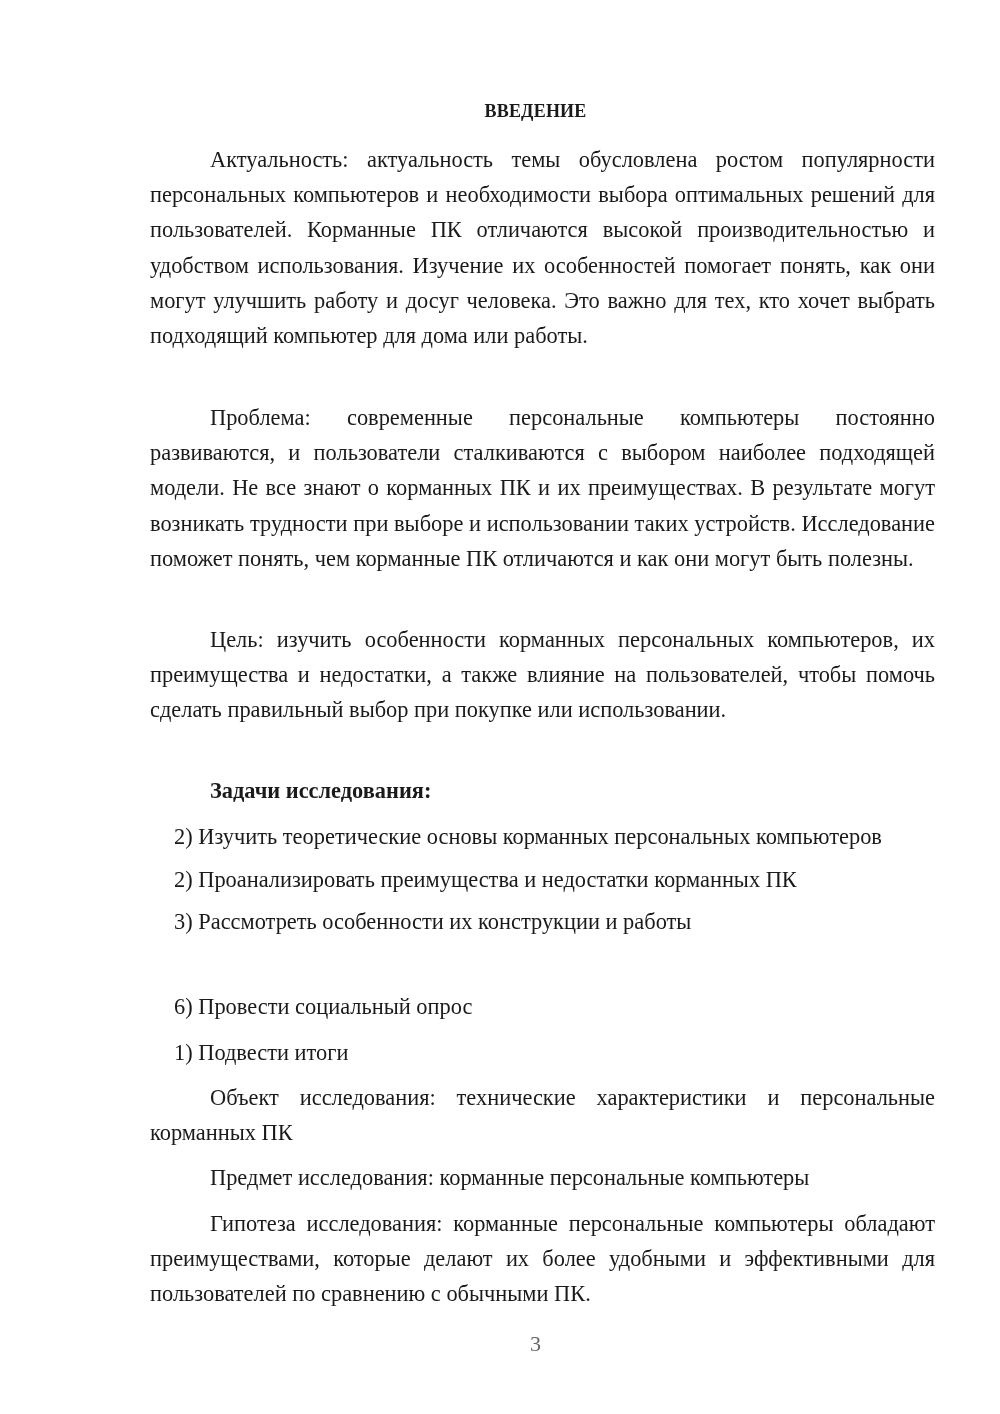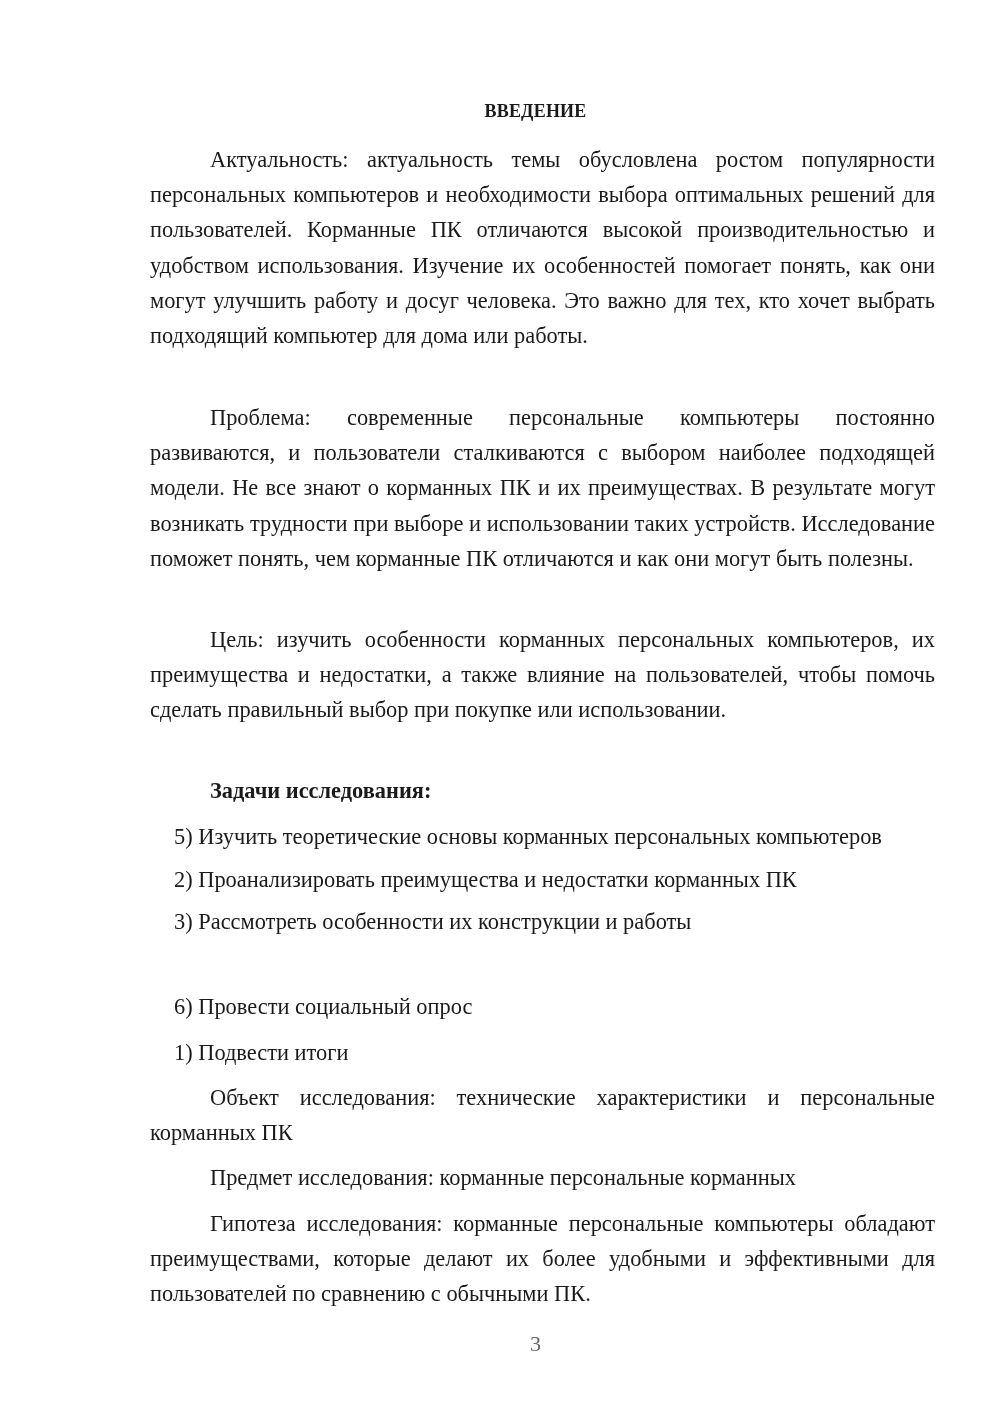--- a/index.html
+++ b/index.html
@@ -70,26 +70,26 @@
   <div class="title">ВВЕДЕНИЕ</div>
 
   <p class="para" style="top:142px;">Актуальность: актуальность темы обусловлена ростом популярности персональных компьютеров и необходимости выбора оптимальных решений для пользователей. Корманные ПК отличаются высокой производительностью и удобством использования. Изучение их особенностей помогает понять, как они могут улучшить работу и досуг человека. Это важно для тех, кто хочет выбрать подходящий компьютер для дома или работы.</p>
 
   <p class="para" style="top:400px;">Проблема: современные персональные компьютеры постоянно развиваются, и пользователи сталкиваются с выбором наиболее подходящей модели. Не все знают о корманных ПК и их преимуществах. В результате могут возникать трудности при выборе и использовании таких устройств. Исследование поможет понять, чем корманные ПК отличаются и как они могут быть полезны.</p>
 
   <p class="para" style="top:622px;">Цель: изучить особенности корманных персональных компьютеров, их преимущества и недостатки, а также влияние на пользователей, чтобы помочь сделать правильный выбор при покупке или использовании.</p>
 
   <p class="para" style="top:773px;font-weight:bold;">Задачи исследования:</p>
 
-  <p class="list-item" style="top:819px;">5) Изучить теоретические основы корманных персональных компьютеров</p>
+  <p class="list-item" style="top:819px;">2) Изучить теоретические основы корманных персональных компьютеров</p>
   <p class="list-item" style="top:862px;">2) Проанализировать преимущества и недостатки корманных ПК</p>
   <p class="list-item" style="top:904px;">3) Рассмотреть особенности их конструкции и работы</p>
   <p class="list-item" style="top:989px;">6) Провести социальный опрос</p>
   <p class="list-item" style="top:1035px;">1) Подвести итоги</p>
 
   <p class="para" style="top:1080px;">Объект исследования: технические характеристики и персональные корманных ПК</p>
 
-  <p class="para" style="top:1160px;">Предмет исследования: корманные персональные корманных</p>
+  <p class="para" style="top:1160px;">Предмет исследования: корманные персональные компьютеры</p>
 
   <p class="para" style="top:1206px;">Гипотеза исследования: корманные персональные компьютеры обладают преимуществами, которые делают их более удобными и эффективными для пользователей по сравнению с обычными ПК.</p>
 
   <div class="page-number">3</div>
 </div>
 
 </body></html>

